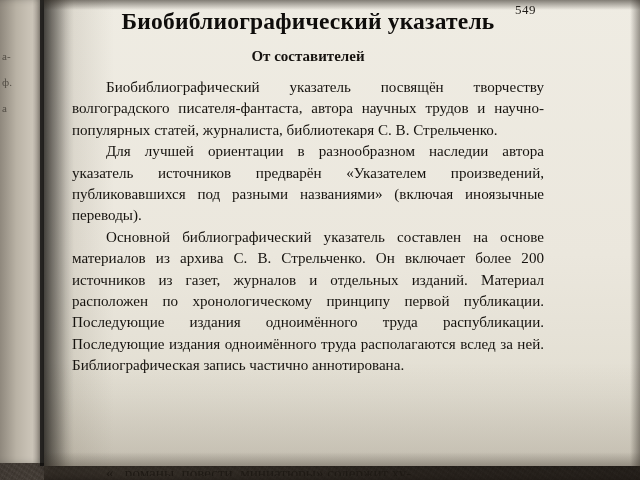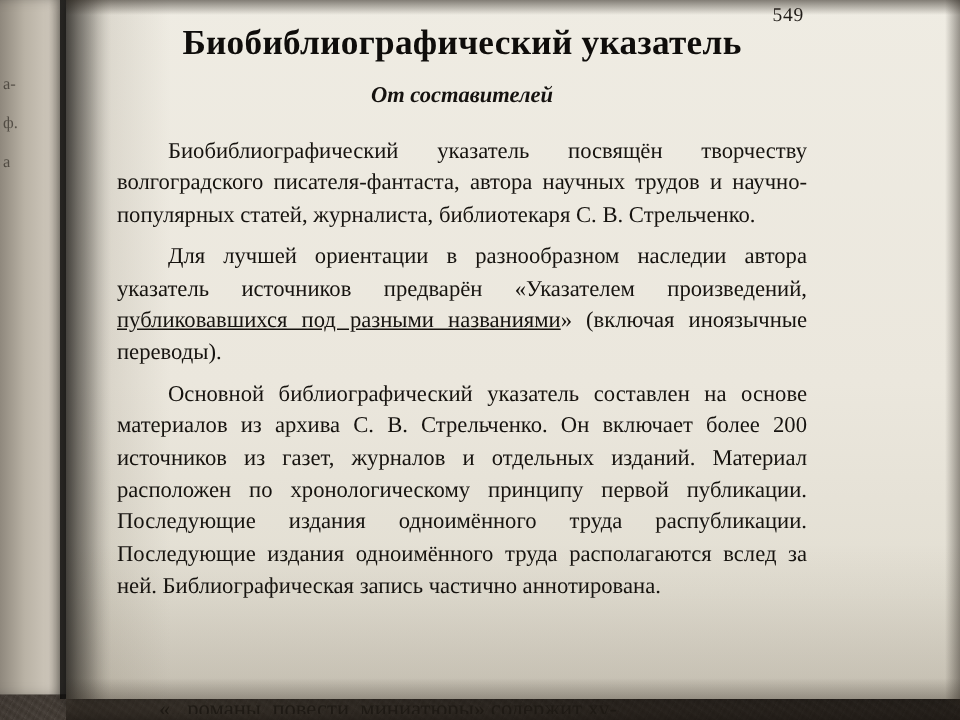--- a/index.html
+++ b/index.html
@@ -95,52 +95,51 @@
     position: absolute;
     top: 2px;
     right: 104px;
     font-size: 13px;
     color: #201c18;
     letter-spacing: .5px;
   }
 
   .doc-title {
     margin: 0;
-    padding-top: 16px;
+    padding-top: 8px;
     text-align: center;
     font-size: 23.5px;
     font-weight: bold;
     letter-spacing: .2px;
     color: #0f0d0b;
   }
 
   .doc-subtitle {
     margin: 0;
     padding-top: 13px;
     text-align: center;
     font-size: 15px;
-    font-style: italic;
     font-weight: bold;
     color: #15120f;
   }
 
   .body-text {
     padding-top: 12px;
     font-size: 15.1px;
     line-height: 21.4px;
     text-align: justify;
     text-justify: inter-word;
     color: #16130f;
   }
   .body-text p {
-    margin: 6px;
+    margin: 0;
     text-indent: 34px;
   }
 
-  .body-text .u { text-decoration: underline; }
+  .body-text .u { }
 
   
   .cut-line {
     position: absolute;
     left: 72px;
     top: 463px;
     width: 472px;
     font-size: 15.1px;
     line-height: 21.4px;
     color: #16130f;

